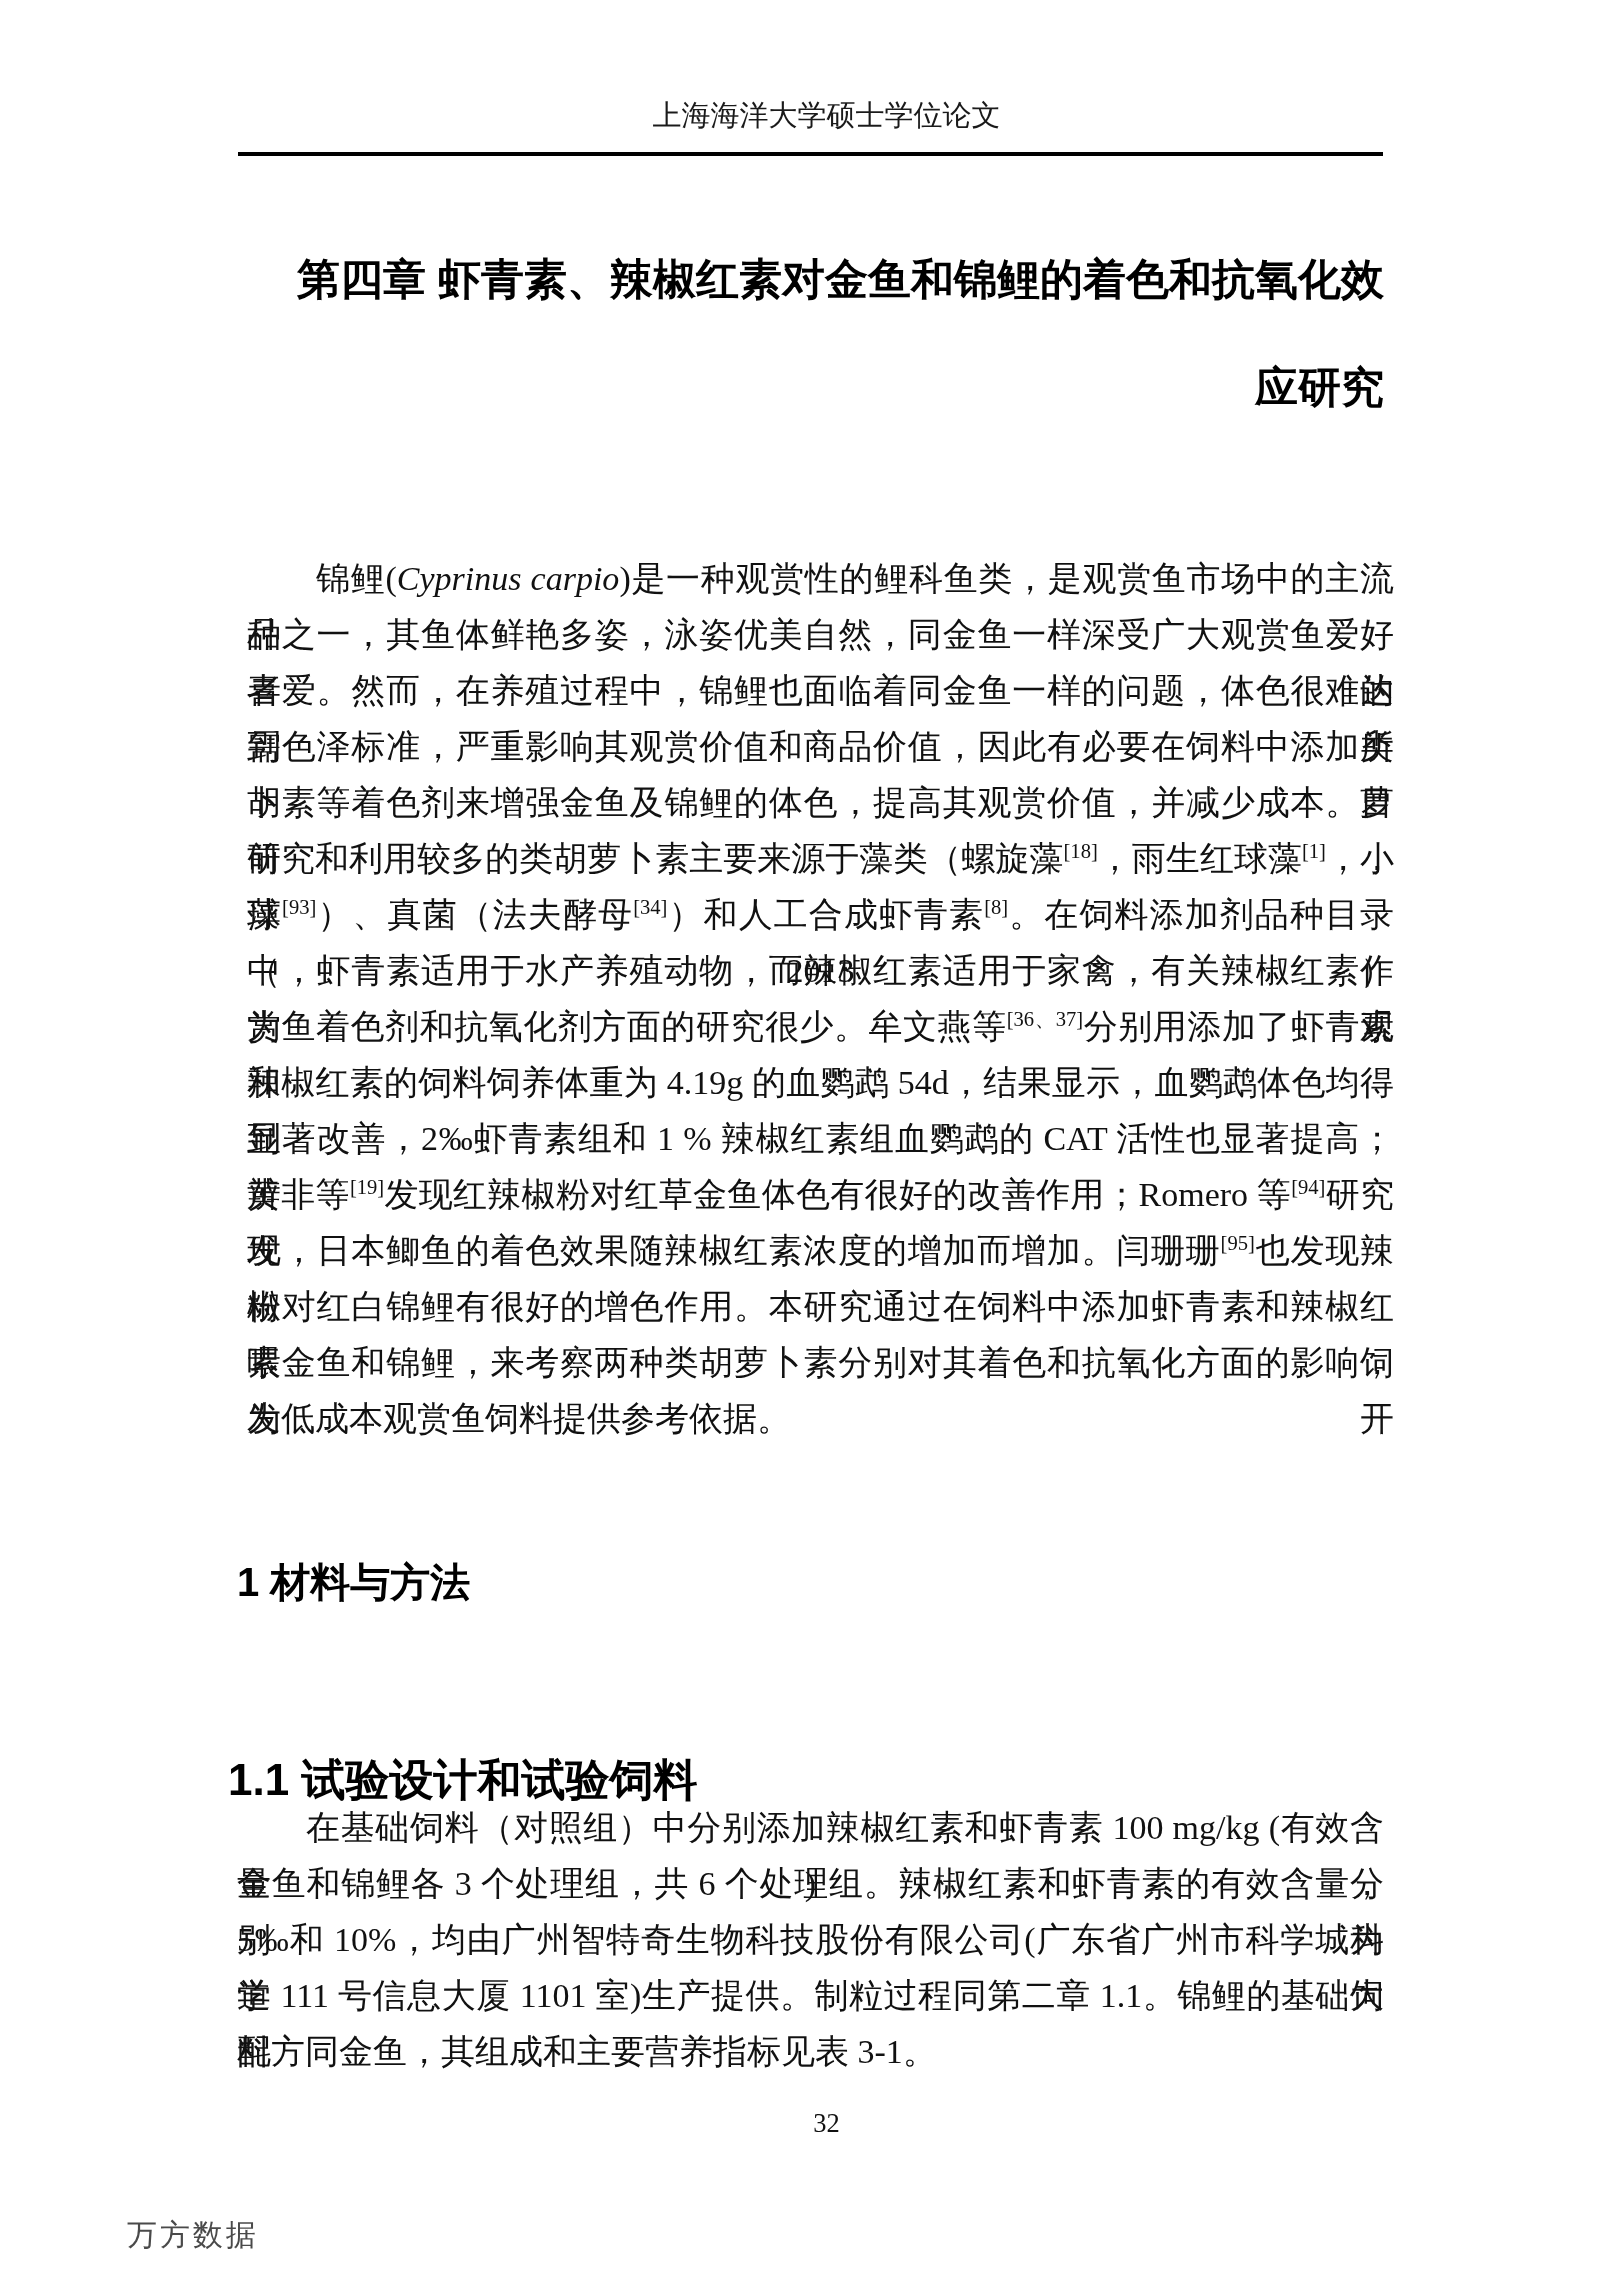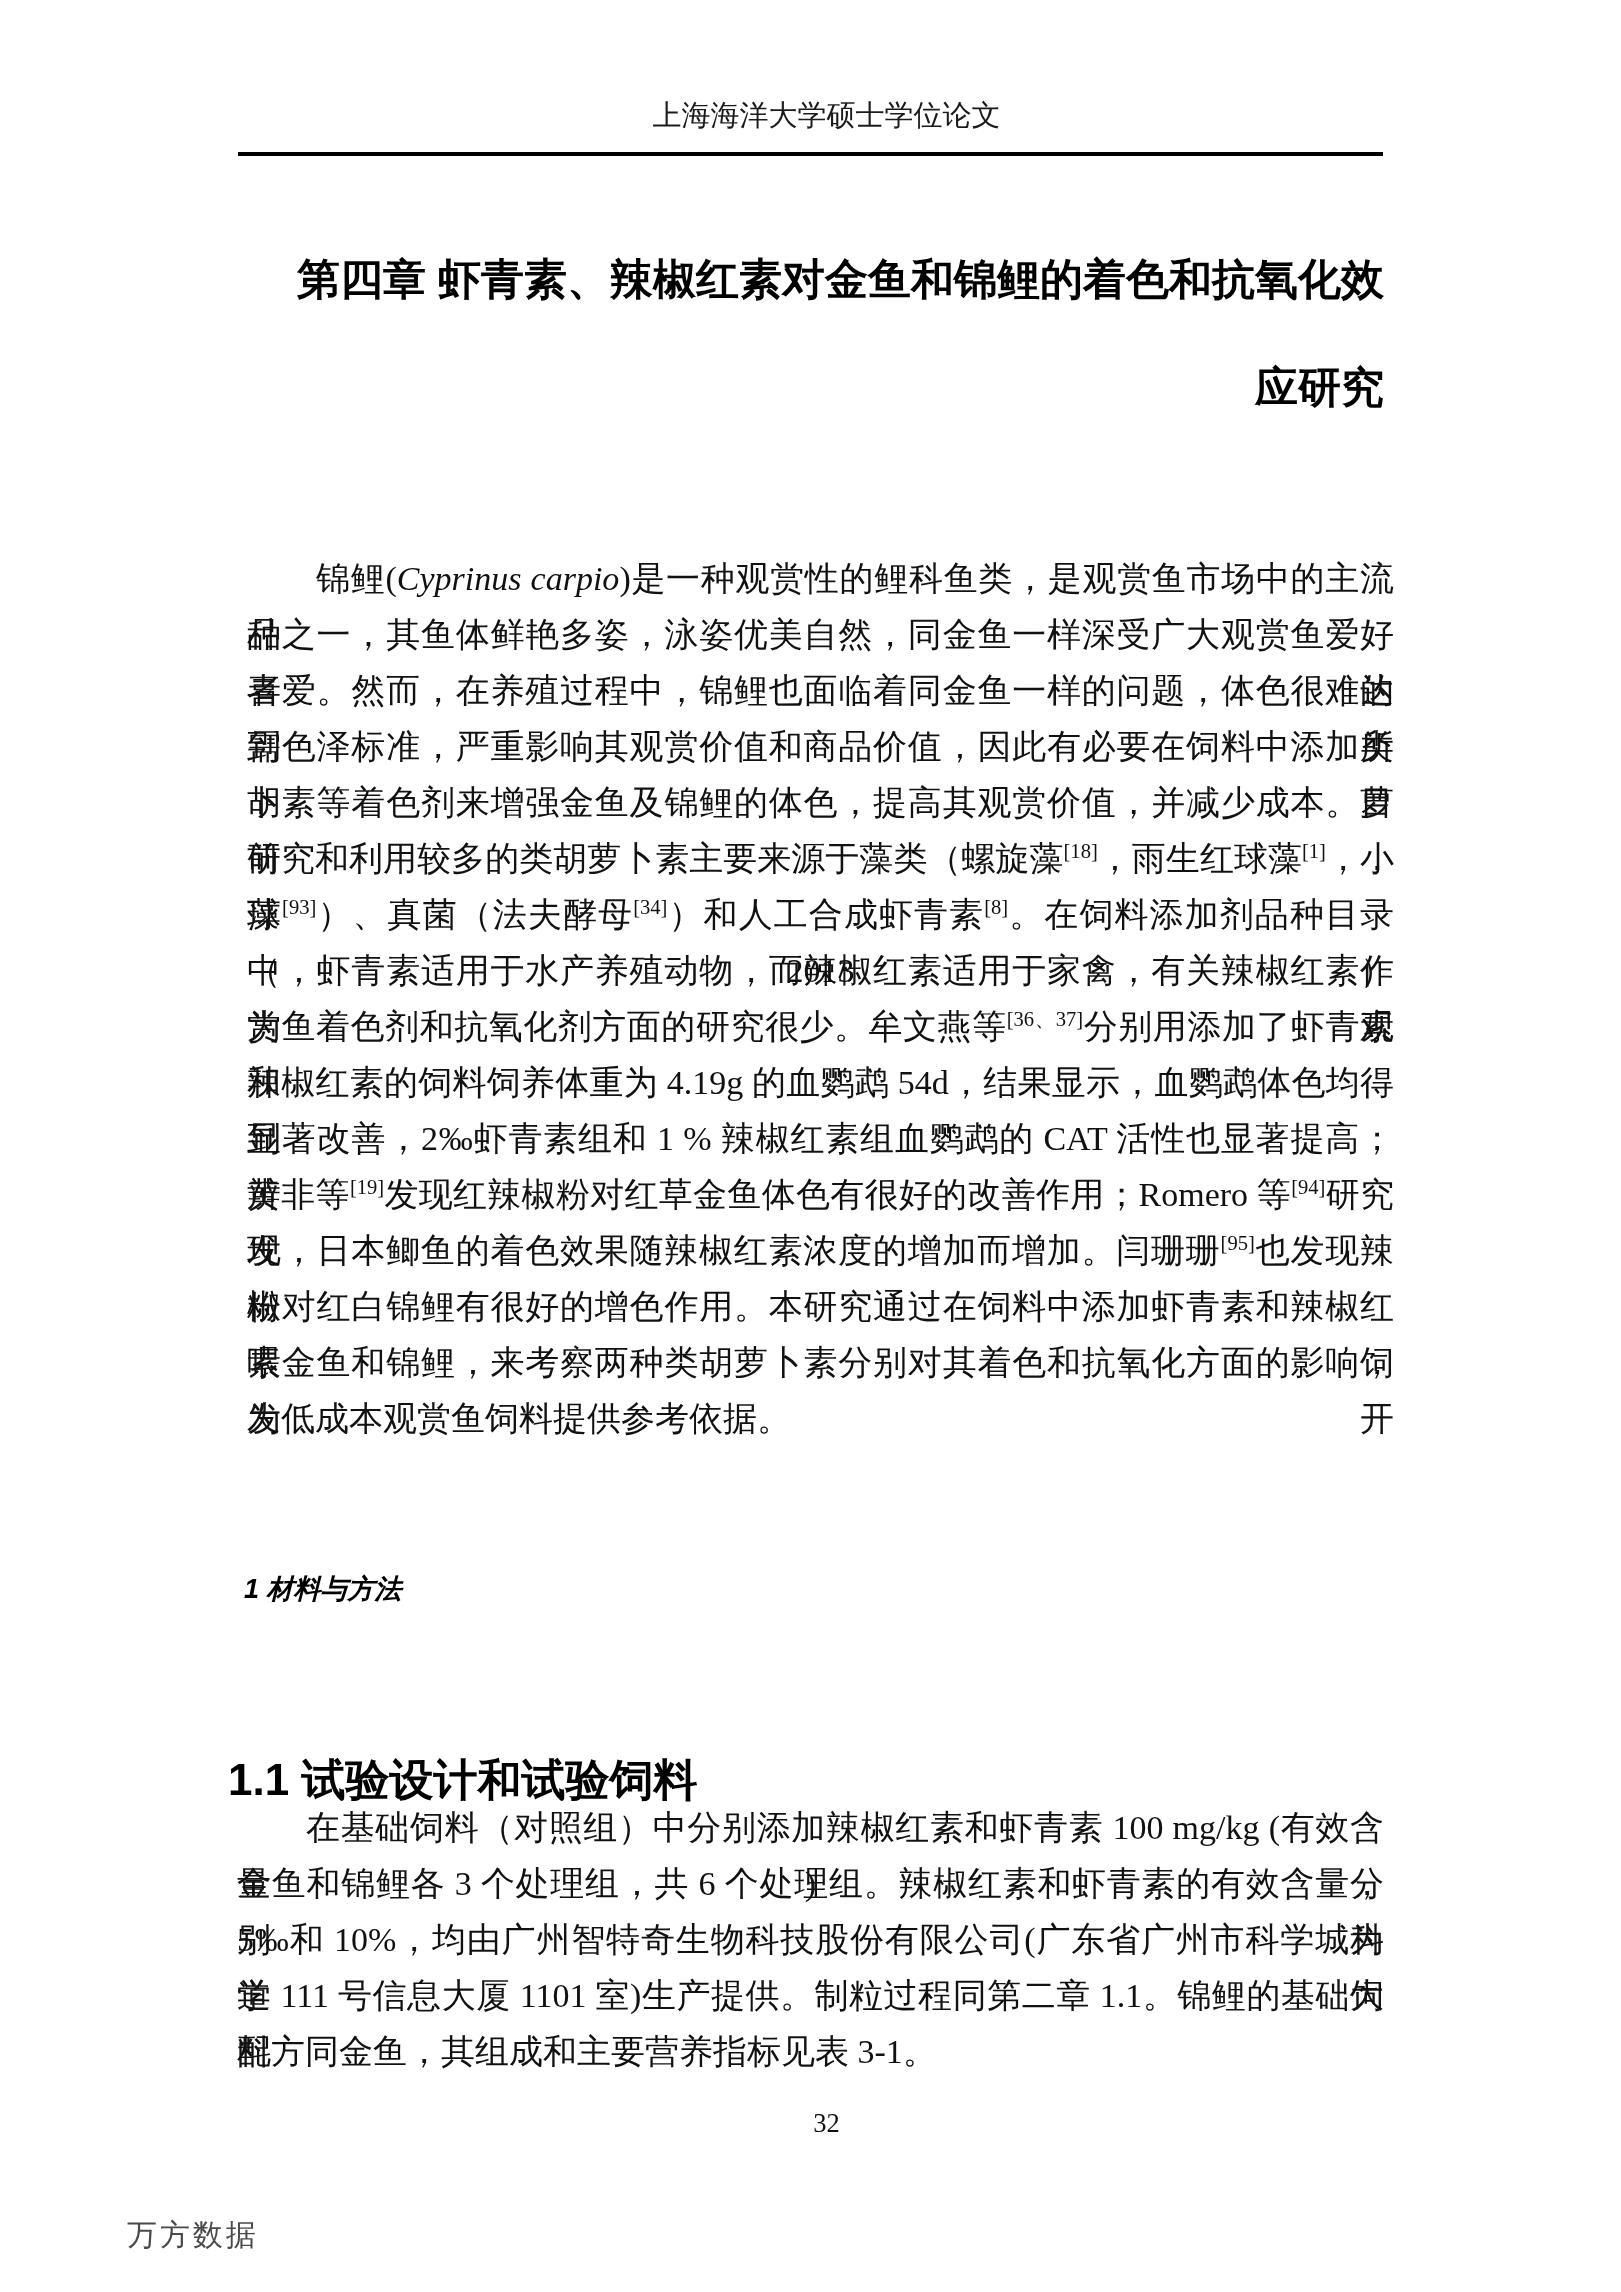--- a/index.html
+++ b/index.html
@@ -69,27 +69,26 @@
   .sup {
     vertical-align: super;
     font-size: 20.6px;
     line-height: 0;
   }
   .ital { font-style: italic; }
   .sec-heading {
     position: absolute;
     top: 1557px;
     left: 237px;
-    margin: 7px;
+    margin: 0;
     font-family: "Liberation Sans", "DejaVu Sans", sans-serif;
     font-weight: bold;
-    font-size: 27px;
+    font-size: 40px;
     line-height: 51px;
     color: #000000;
-    font-style: italic;
   }
   .subsec-heading {
     position: absolute;
     top: 1754px;
     left: 224px;
     margin: 4px;
     font-family: "Liberation Sans", "DejaVu Sans", sans-serif;
     font-weight: bold;
     font-size: 44px;
     line-height: 43px;

